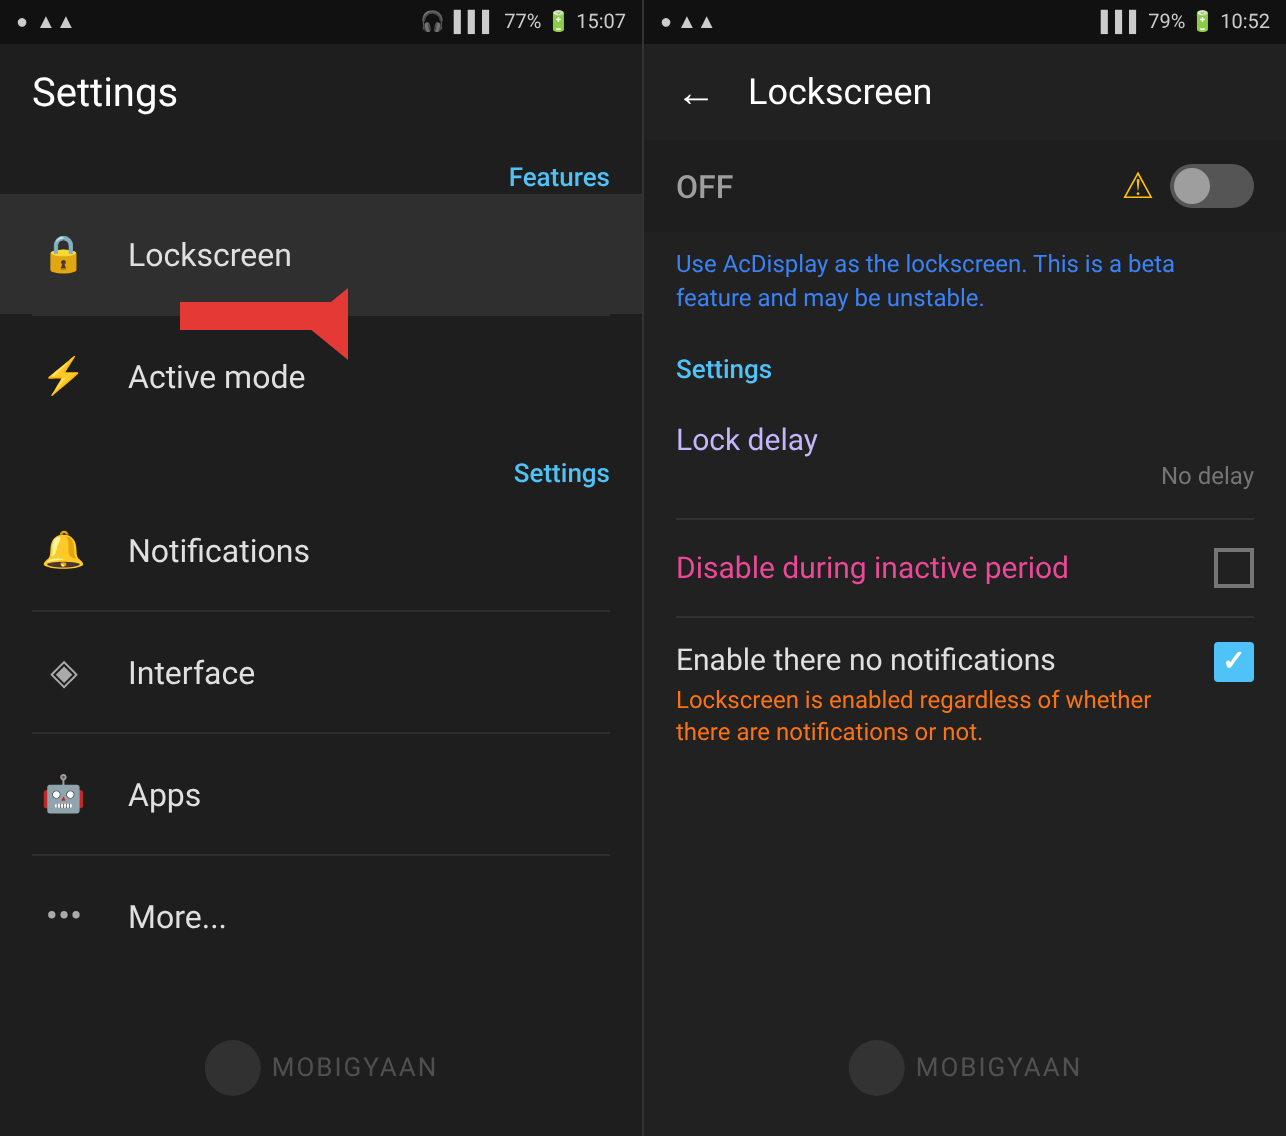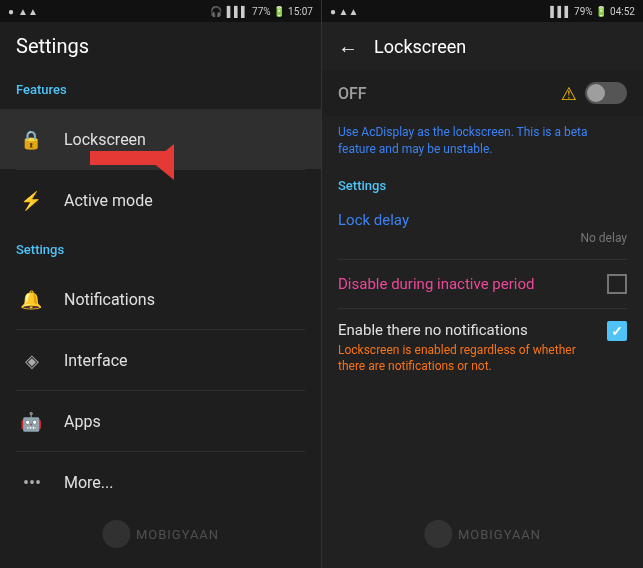--- a/index.html
+++ b/index.html
@@ -50,24 +50,25 @@
       padding: 0 16px;
     }
     .top-bar-left .title {
       font-size: 20px;
       color: #fff;
       font-weight: 400;
     }
 
     
     .section-header {
-      padding: 12px 16px 12px 16px;
+      padding: 12px 16px 0 16px;
       font-size: 13px;
       color: #4fc3f7;
       font-weight: 500;
+      text-align: right;
     }
 
     
     .menu-item {
       display: flex;
       align-items: center;
       padding: 14px 16px;
       cursor: pointer;
       position: relative;
     }
@@ -243,21 +244,21 @@
     }
 
     
     .right-row {
       padding: 14px 16px;
       cursor: pointer;
       position: relative;
     }
     .right-row .row-title {
       font-size: 15px;
-      color: #3b82f6;
+      color: #c4b5fd;
     }
     .right-row .row-sub {
       font-size: 12px;
       color: #757575;
       margin-top: 2px;
       text-align: right;
     }
 
     .right-row-inline {
       display: flex;
@@ -400,21 +401,21 @@
 
 <div class="right-panel">
 
   <div class="status-bar-right">
     <div class="left-icons">
       <span>●</span>
       <span>▲▲</span>
     </div>
     <div class="right-info">
       <span>▌▌▌</span>
-      <span>79% 🔋 04:52</span>
+      <span>79% 🔋 10:52</span>
     </div>
   </div>
 
   <div class="top-bar-right">
     <span class="back-btn">←</span>
     <span class="title">Lockscreen</span>
   </div>
 
   <div class="toggle-row">
     <span class="toggle-label">OFF</span>

